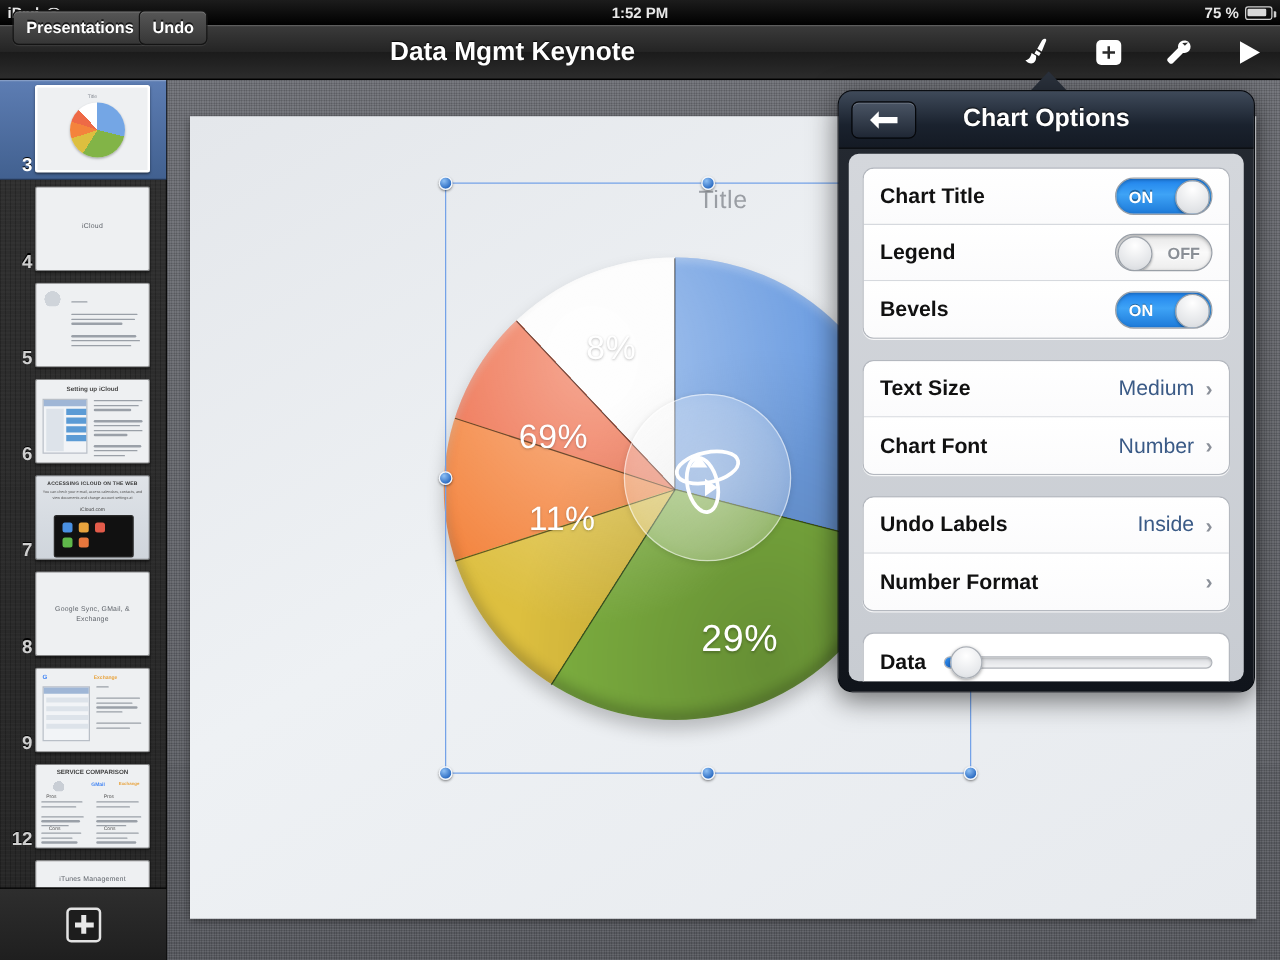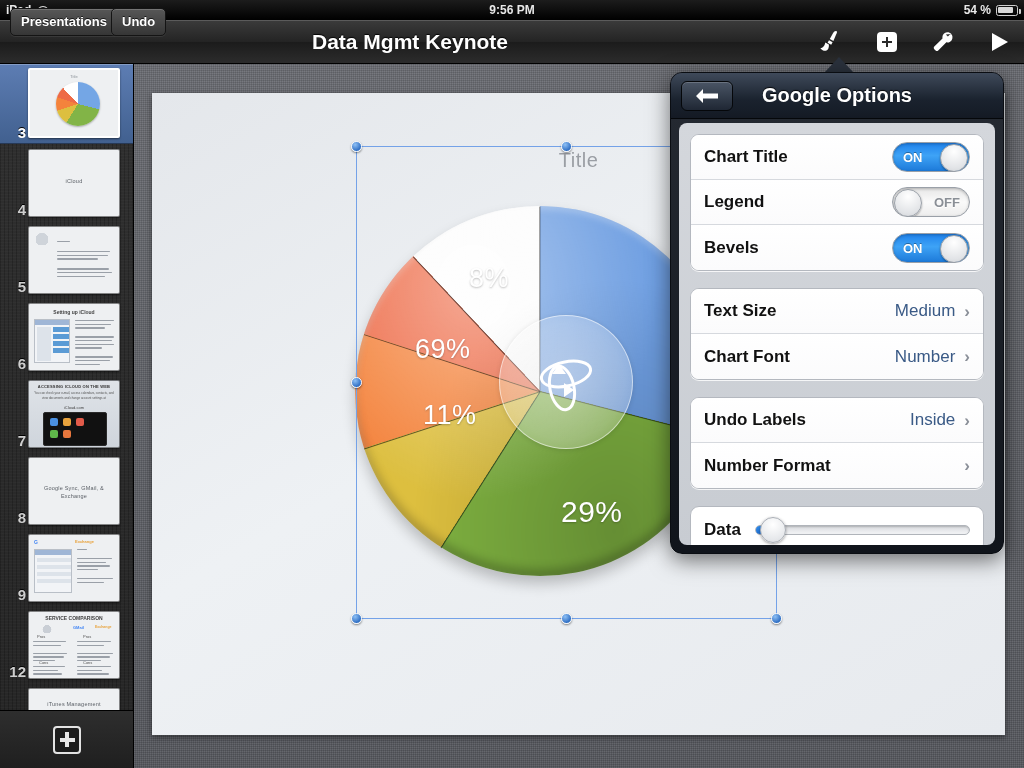--- a/index.html
+++ b/index.html
@@ -314,23 +314,23 @@
 
   <div class="statusbar">
     <div class="sb-left">
       <span>iPad</span>
       <span class="wifi">
           <i></i>
           <i></i>
           <i></i>
         </span>
     </div>
-    <div class="sb-center">9:56 PM</div>
+    <div class="sb-center">1:52 PM</div>
     <div class="sb-right">
-      <span>54 %</span>
+      <span>75 %</span>
       <span class="batt">
           <i></i>
         </span>
     </div>
   </div>
 
   <div class="toolbar"></div>
   <div class="tb-btn" id="btn-presentations">Presentations</div>
   <div class="tb-btn" id="btn-undo">Undo</div>
   <div class="tb-title">Data Mgmt Keynote</div>
@@ -587,21 +587,21 @@
     </div>
   </div>
 
   <div class="popover">
     <div class="pop-head">
       <div class="backbtn">
         <svg width="28" height="18" viewBox="0 0 28 18" fill="#fff">
           <path d="M10 2 L3 9 L10 16 L10 11.5 L25 11.5 L25 6.5 L10 6.5 Z"></path>
         </svg>
       </div>
-      <div class="pop-head-title">Google Options</div>
+      <div class="pop-head-title">Chart Options</div>
     </div>
 
     <div class="pop-body">
 
       <div class="group">
         <div class="row">
           <span class="row-label">Chart Title</span>
           <div class="sw on">
             <span class="sw-txt">ON</span>
             <span class="knob"></span>

